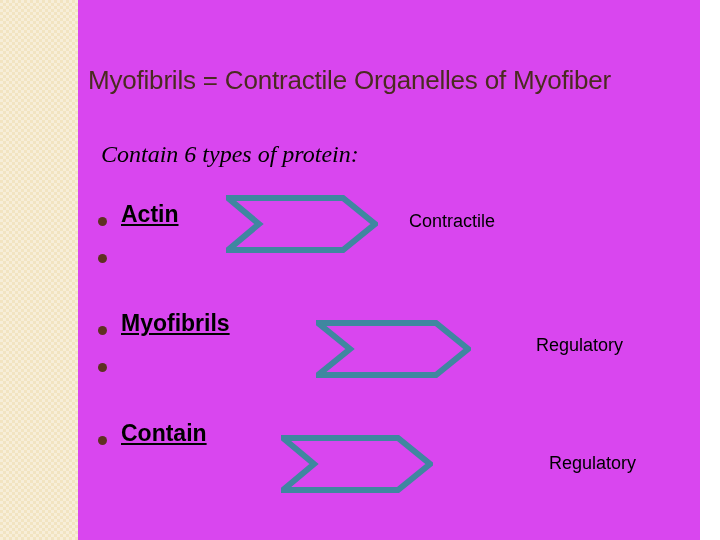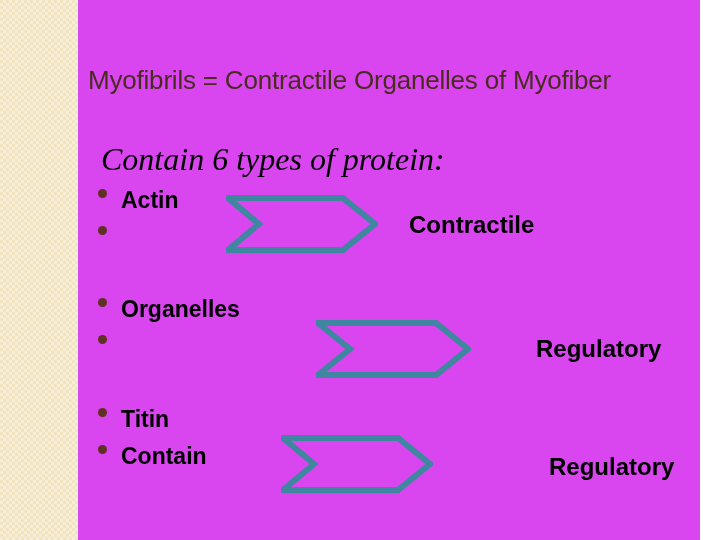--- a/index.html
+++ b/index.html
@@ -51,38 +51,39 @@
     line-height: 1.15;
   }
 
   
   #subtitle {
     position: absolute;
     left: 101px;
     top: 141px;
     font-family: "Liberation Serif", "DejaVu Serif", serif;
     font-style: italic;
-    font-size: 32px;
+    font-size: 24px;
     color: #000000;
     white-space: nowrap;
   }
 
   
   .bullet-group {
     position: absolute;
     left: 98px;
   }
   #group-contractile { top: 189px; }
   #group-regulatory  { top: 298px; }
   #group-accessory   { top: 408px; }
 
   .bullet-row {
     display: flex;
-    align-items: flex-start;
+    align-items: flex-end;
     height: 37px;
+    text-decoration: underline;
   }
   .bullet-dot {
     width: 9px;
     height: 9px;
     border-radius: 50%;
     background: #5e3122;
     flex: 0 0 auto;
     margin-right: 14px;
   }
   .bullet-label {
@@ -100,22 +101,22 @@
     display: block;
   }
   #chevron-1 { left: 226px; top: 195px;  width: 152px; height: 58px; }
   #chevron-2 { left: 316px; top: 320px;  width: 155px; height: 58px; }
   #chevron-3 { left: 281px; top: 435px;  width: 152px; height: 58px; }
 
   
   .category-label {
     position: absolute;
     font-family: "Liberation Sans", sans-serif;
-    font-size: 24px;
-    font-weight: bold;
+    font-size: 18px;
+    font-weight: normal;
     color: #000000;
     white-space: nowrap;
   }
   #label-contractile { left: 409px; top: 211px; }
   #label-regulatory  { left: 536px; top: 335px; }
   #label-accessory   { left: 549px; top: 453px; }
 </style>
 </head>
 <body>
 
@@ -139,40 +140,36 @@
 
   <svg class="chevron" id="chevron-1" viewBox="0 0 152 58">
     <polygon points="2,3 117,3 149,29 117,55 2,55 33,29" fill="none" stroke="#3f87a0" stroke-width="6" stroke-linejoin="miter"></polygon>
   </svg>
 
   <div class="category-label" id="label-contractile">Contractile</div>
 
   <div class="bullet-group" id="group-regulatory">
     <div class="bullet-row">
       <span class="bullet-dot"></span>
-      <span class="bullet-label">Organelles</span>
+      <span class="bullet-label">Myofibrils</span>
     </div>
     <div class="bullet-row">
       <span class="bullet-dot"></span>
     </div>
   </div>
 
   <svg class="chevron" id="chevron-2" viewBox="0 0 155 58">
     <polygon points="2,3 120,3 152,29 120,55 2,55 34,29" fill="none" stroke="#3f87a0" stroke-width="6" stroke-linejoin="miter"></polygon>
   </svg>
 
   <div class="category-label" id="label-regulatory">Regulatory</div>
 
   <div class="bullet-group" id="group-accessory">
     <div class="bullet-row">
       <span class="bullet-dot"></span>
-      <span class="bullet-label">Titin</span>
-    </div>
-    <div class="bullet-row">
-      <span class="bullet-dot"></span>
       <span class="bullet-label">Contain</span>
     </div>
   </div>
 
   <svg class="chevron" id="chevron-3" viewBox="0 0 152 58">
     <polygon points="2,3 117,3 149,29 117,55 2,55 33,29" fill="none" stroke="#3f87a0" stroke-width="6" stroke-linejoin="miter"></polygon>
   </svg>
 
   <div class="category-label" id="label-accessory">Regulatory</div>
 

